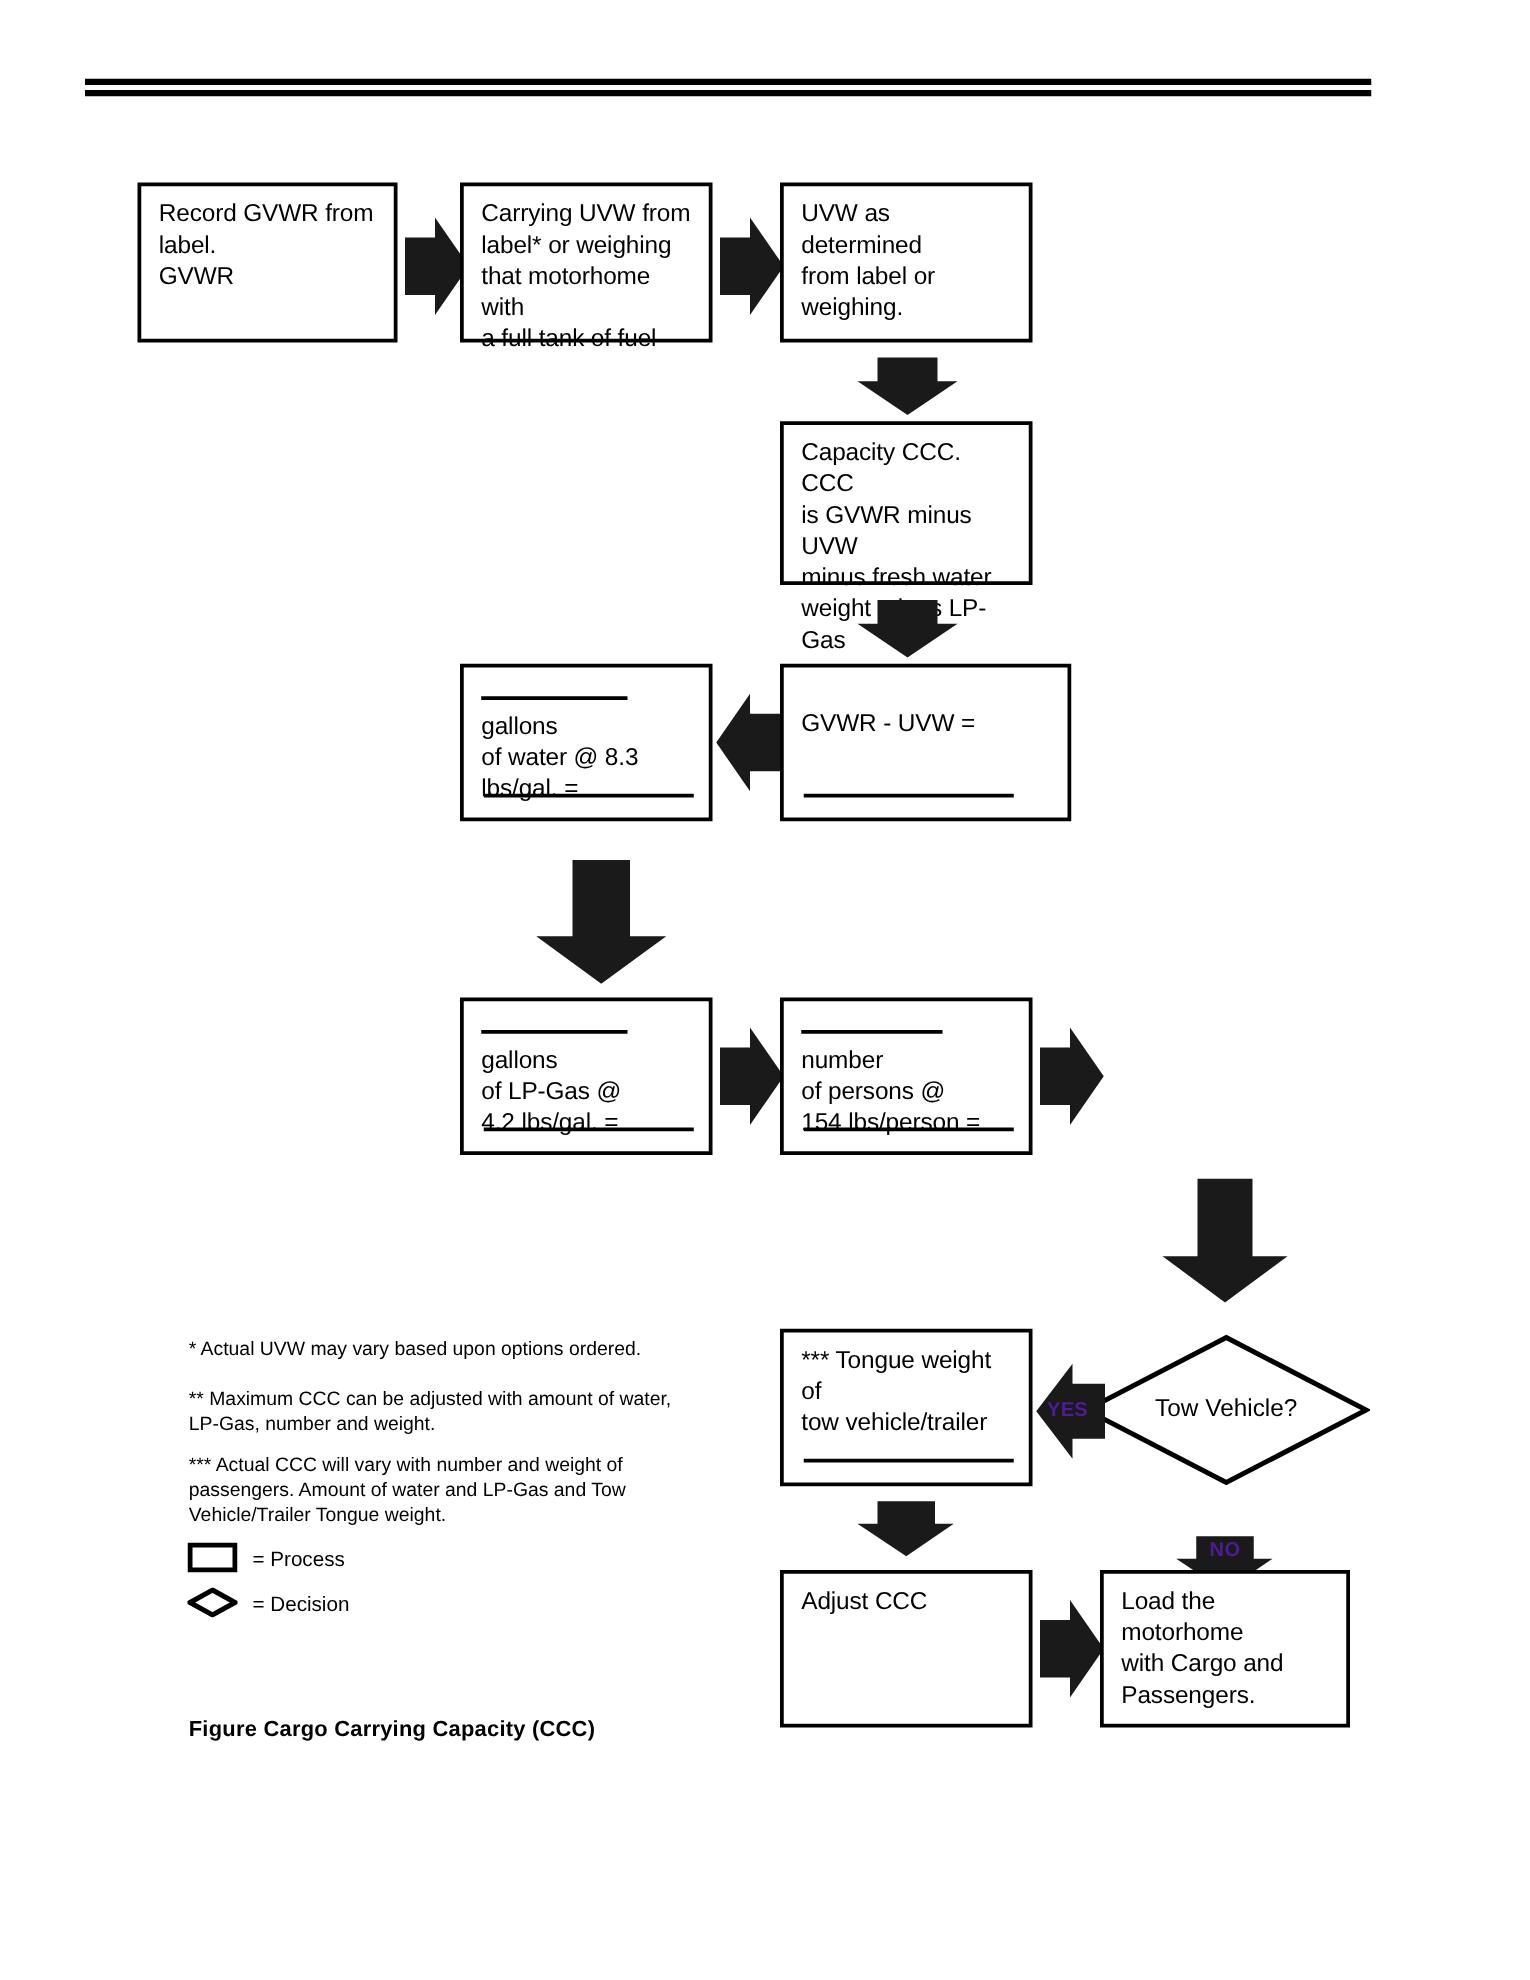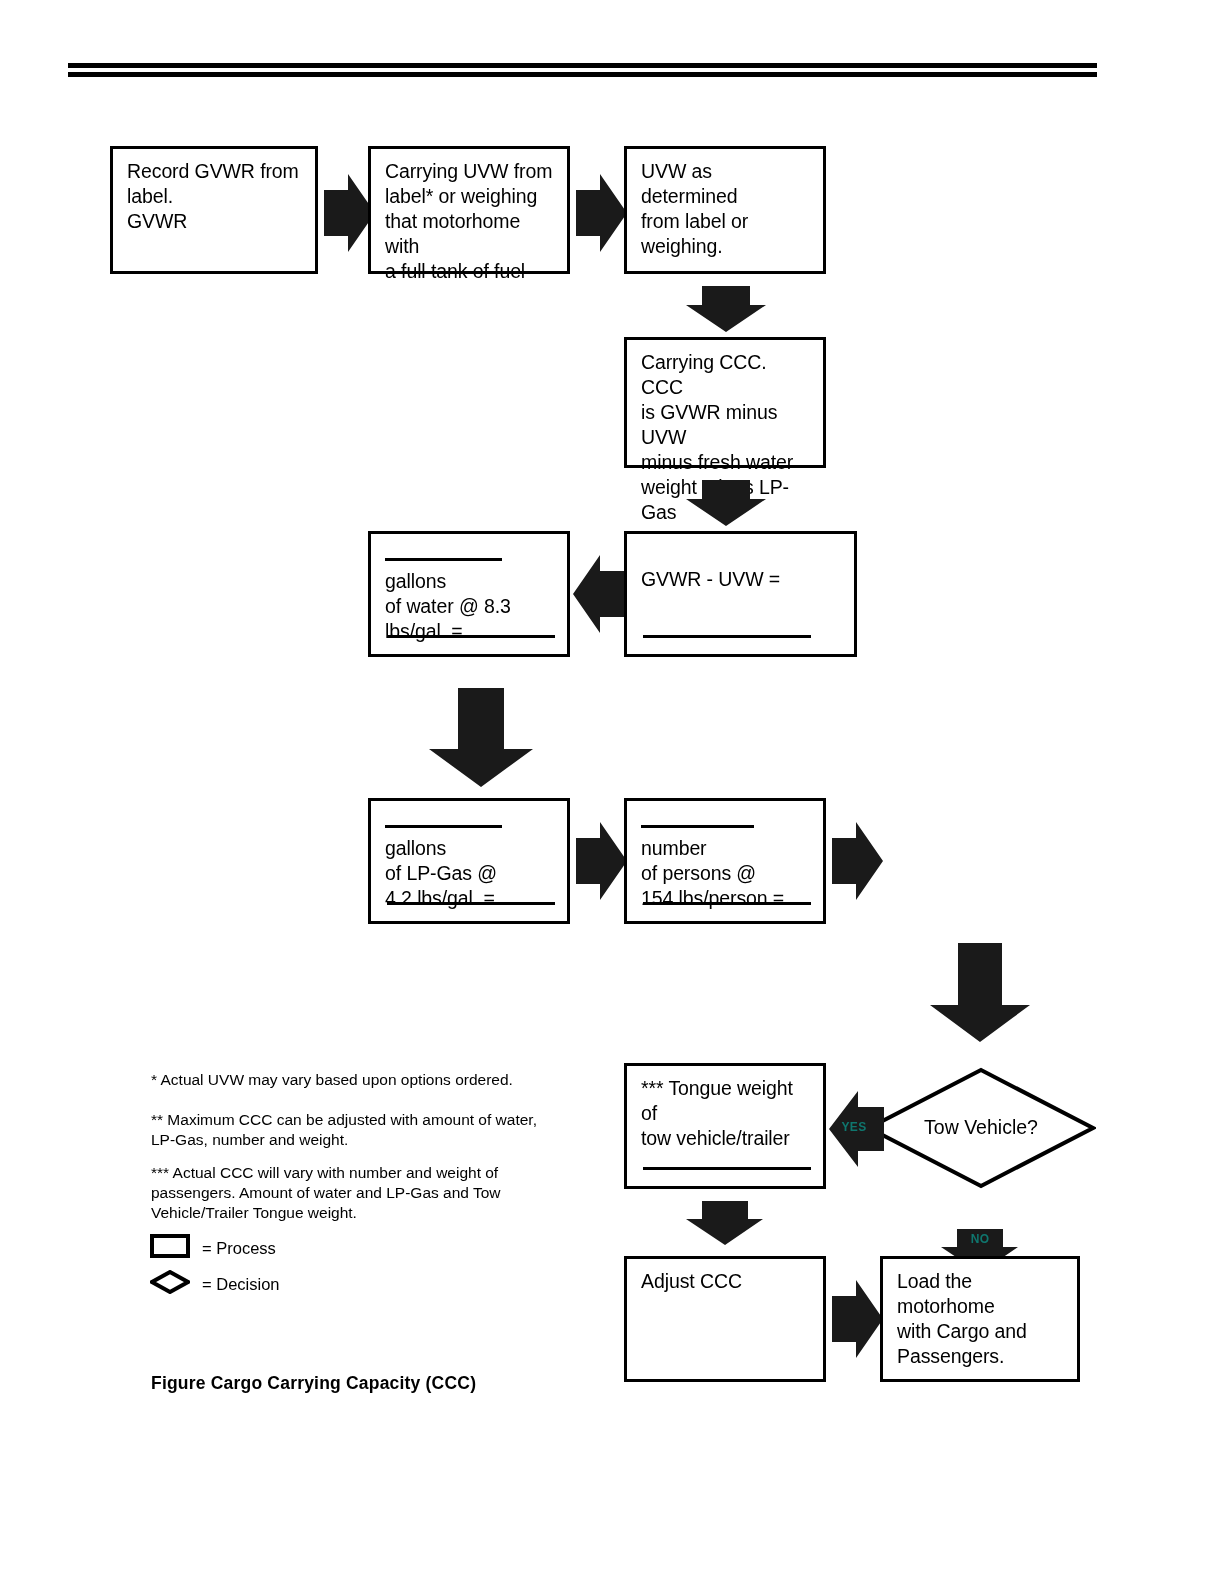--- a/index.html
+++ b/index.html
@@ -81,23 +81,23 @@
     font-size: 19.5px;
   }
 
   
   .arrow {
     position: absolute;
   }
   .arrow svg { display: block; }
   .arrow-text {
     position: absolute;
-    color: #0f766e;
+    color: #4c1d95;
     font-weight: bold;
-    font-size: 12px;
+    font-size: 16px;
     letter-spacing: 0.3px;
     left: 0; right: 0;
     text-align: center;
   }
 
   
   .note {
     position: absolute;
     font-size: 15.5px;
     line-height: 20px;
@@ -167,21 +167,21 @@
   </div>
 
   <div class="arrow" style="left:682px; top:283px; width:88px; height:52px;">
     <svg width="88" height="52" viewBox="0 0 88 52">
       <polygon points="20,3 68,3 68,22 84,22 44,49 4,22 20,22" fill="#1a1a1a"></polygon>
     </svg>
   </div>
 
   <div class="pbox" style="left:624px; top:337px; width:202px; height:131px;">
     <div class="txt">
-      <div>Carrying CCC. CCC</div>
+      <div>Capacity CCC. CCC</div>
       <div>is GVWR minus UVW</div>
       <div>minus fresh water</div>
       <div>weight minus LP-Gas</div>
     </div>
   </div>
 
   <div class="arrow" style="left:682px; top:477px; width:88px; height:52px;">
     <svg width="88" height="52" viewBox="0 0 88 52">
       <polygon points="20,3 68,3 68,22 84,22 44,49 4,22 20,22" fill="#1a1a1a"></polygon>
     </svg>

